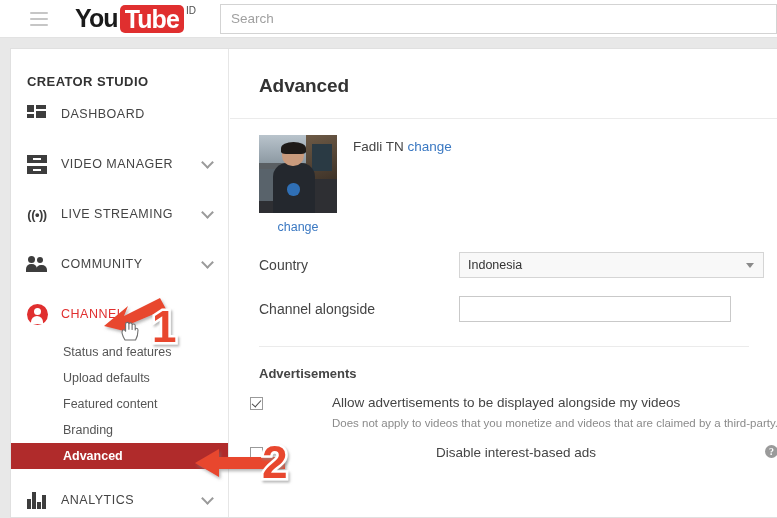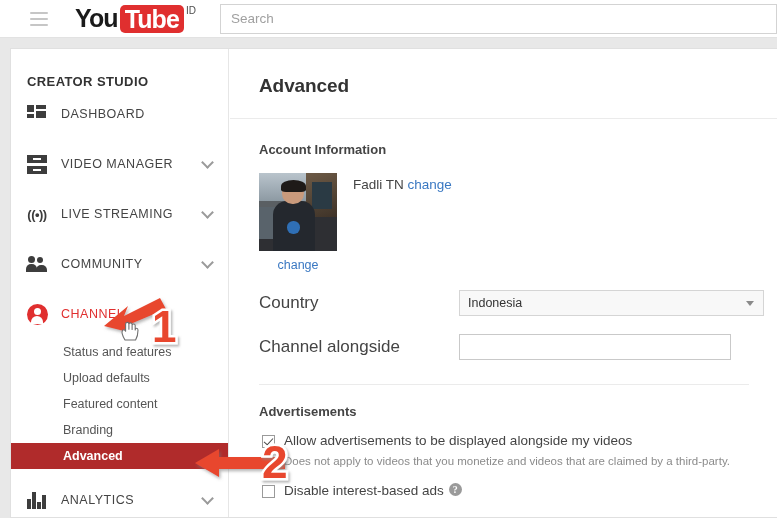--- a/index.html
+++ b/index.html
@@ -185,41 +185,41 @@
   .avatar .body  { position:absolute; left:18%; top:36%; width:54%; height:64%; background:#24282e; border-radius:14px 14px 0 0; }
   .avatar .logo  { position:absolute; left:36%; top:62%; width:16%; height:16%; border-radius:50%; background:#2f6fb5; }
   .avatar-change {
     text-align: center; width: 78px; font-size: 12.5px;
     color: #3a78c2; margin-top: 7px; cursor: pointer;
   }
   .acct-name-row { padding-top: 4px; margin-left: 14px; font-size: 13.5px; color: #444; }
   .link { color: #3a78c2; cursor: pointer; }
 
   .field-row { display: flex; align-items: center; padding-left: 29px; margin-top: 14px; }
-  .field-label { width: 200px; font-size: 17px; color: #444; }
+  .field-label { width: 200px; font-size: 14px; color: #444; }
   .select-box {
     width: 305px; height: 26px; border: 1px solid #d5d5d5;
     background: #f8f8f8; position: relative;
     display: flex; align-items: center; padding-left: 8px;
     font-size: 12.5px; color: #333; cursor: pointer;
   }
   .select-arrow {
     position: absolute; right: 9px; top: 50%; margin-top: -2px;
     width: 0; height: 0; border-left: 4.5px solid transparent;
     border-right: 4.5px solid transparent; border-top: 5px solid #8a8a8a;
   }
   .text-box {
     width: 272px; height: 26px; border: 1px solid #c9c9c9;
     background: #fff; padding: 0 8px; font-size: 12.5px; color: #333;
     font-family: "Liberation Sans", sans-serif; outline: none;
   }
 
   .content-rule { margin: 24px 0 0 29px; height: 1px; background: #ebebeb; width: 490px; }
 
-  .check-row { display: flex; align-items: flex-start; padding-left: 32px; margin-top: 15px; }
+  .check-row { display: flex; align-items: flex-start; padding-left: 20px; margin-top: 15px; justify-content: space-between; }
   .checkbox {
     width: 13px; height: 13px; border: 1px solid #9a9a9a; background: #fff;
     margin-top: 2px; margin-right: 9px; flex: 0 0 13px; position: relative; cursor: pointer;
   }
   .checkbox.checked::after {
     content: ""; position: absolute; left: 3px; top: 0px;
     width: 4px; height: 8px; border: solid #4a4a4a;
     border-width: 0 1.6px 1.6px 0; transform: rotate(42deg);
   }
   .check-label { font-size: 13.5px; color: #444; line-height: 16px; }
@@ -340,21 +340,20 @@
         </span>
         <span class="nav-label">ANALYTICS</span>
         <span class="chev"></span>
       </div>
     </div>
 
     <div class="content">
       <div class="page-title">Advanced</div>
       <div class="title-rule"></div>
 
-      <div class="section-title">Account Information</div>
 
       <div class="acct-row">
         <div class="avatar-col">
           <div class="avatar">
             <span class="sky"></span>
               <span class="wall"></span>
               <span class="win"></span>
             <span class="floor"></span>
               <span class="seat"></span>
             <span class="body"></span>

